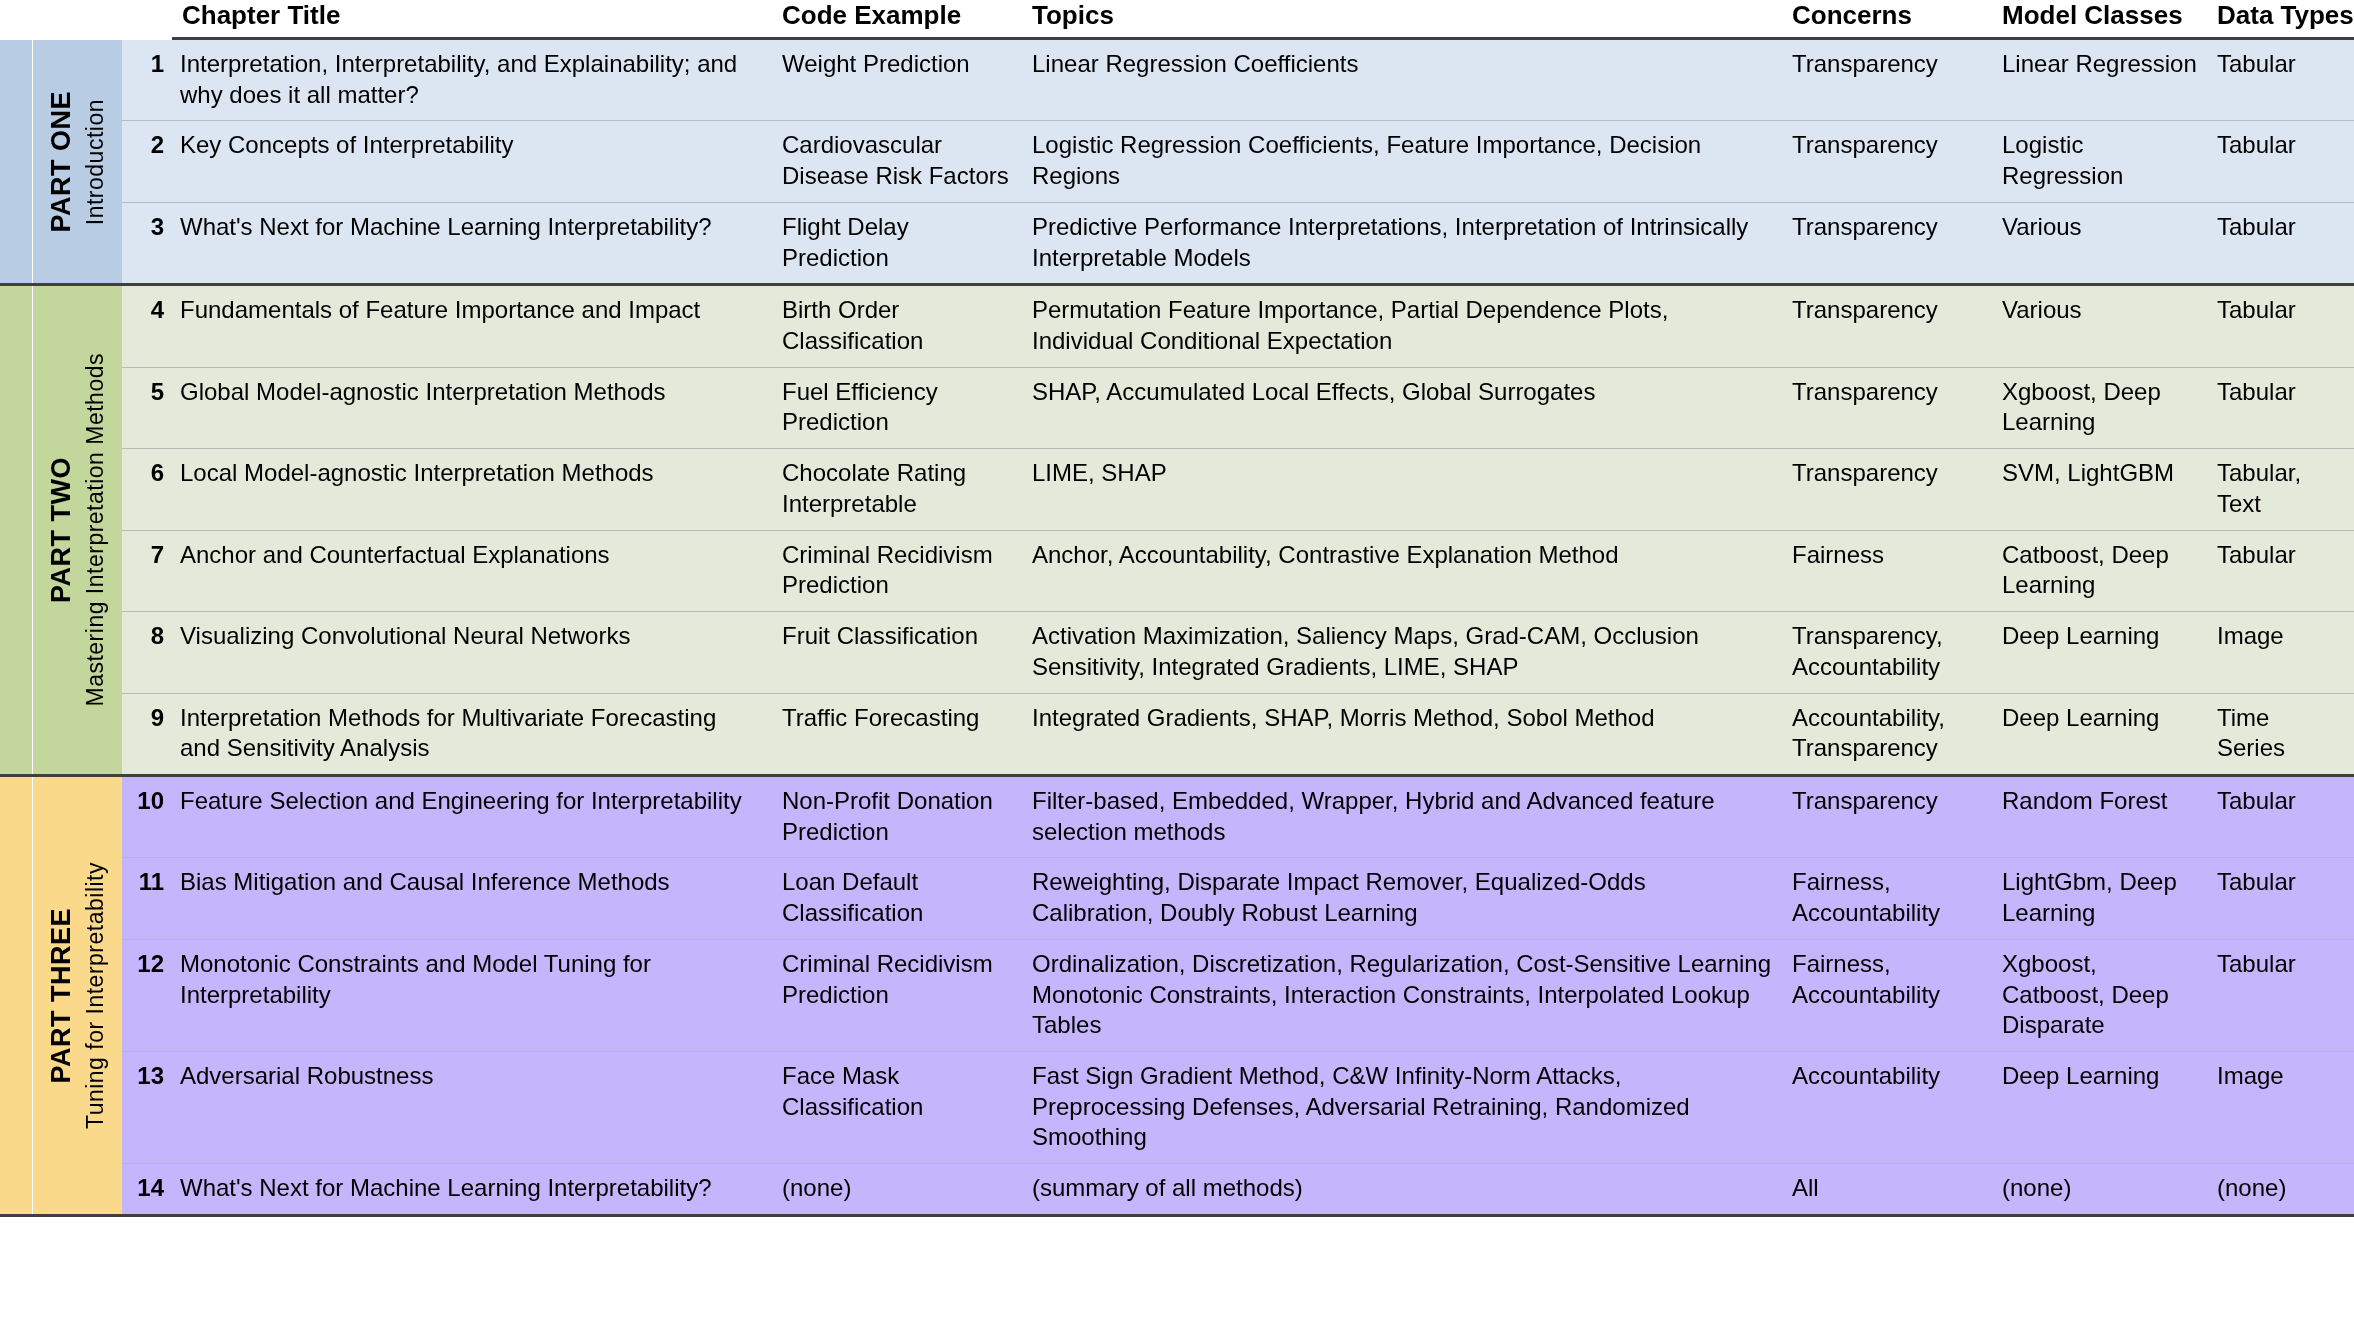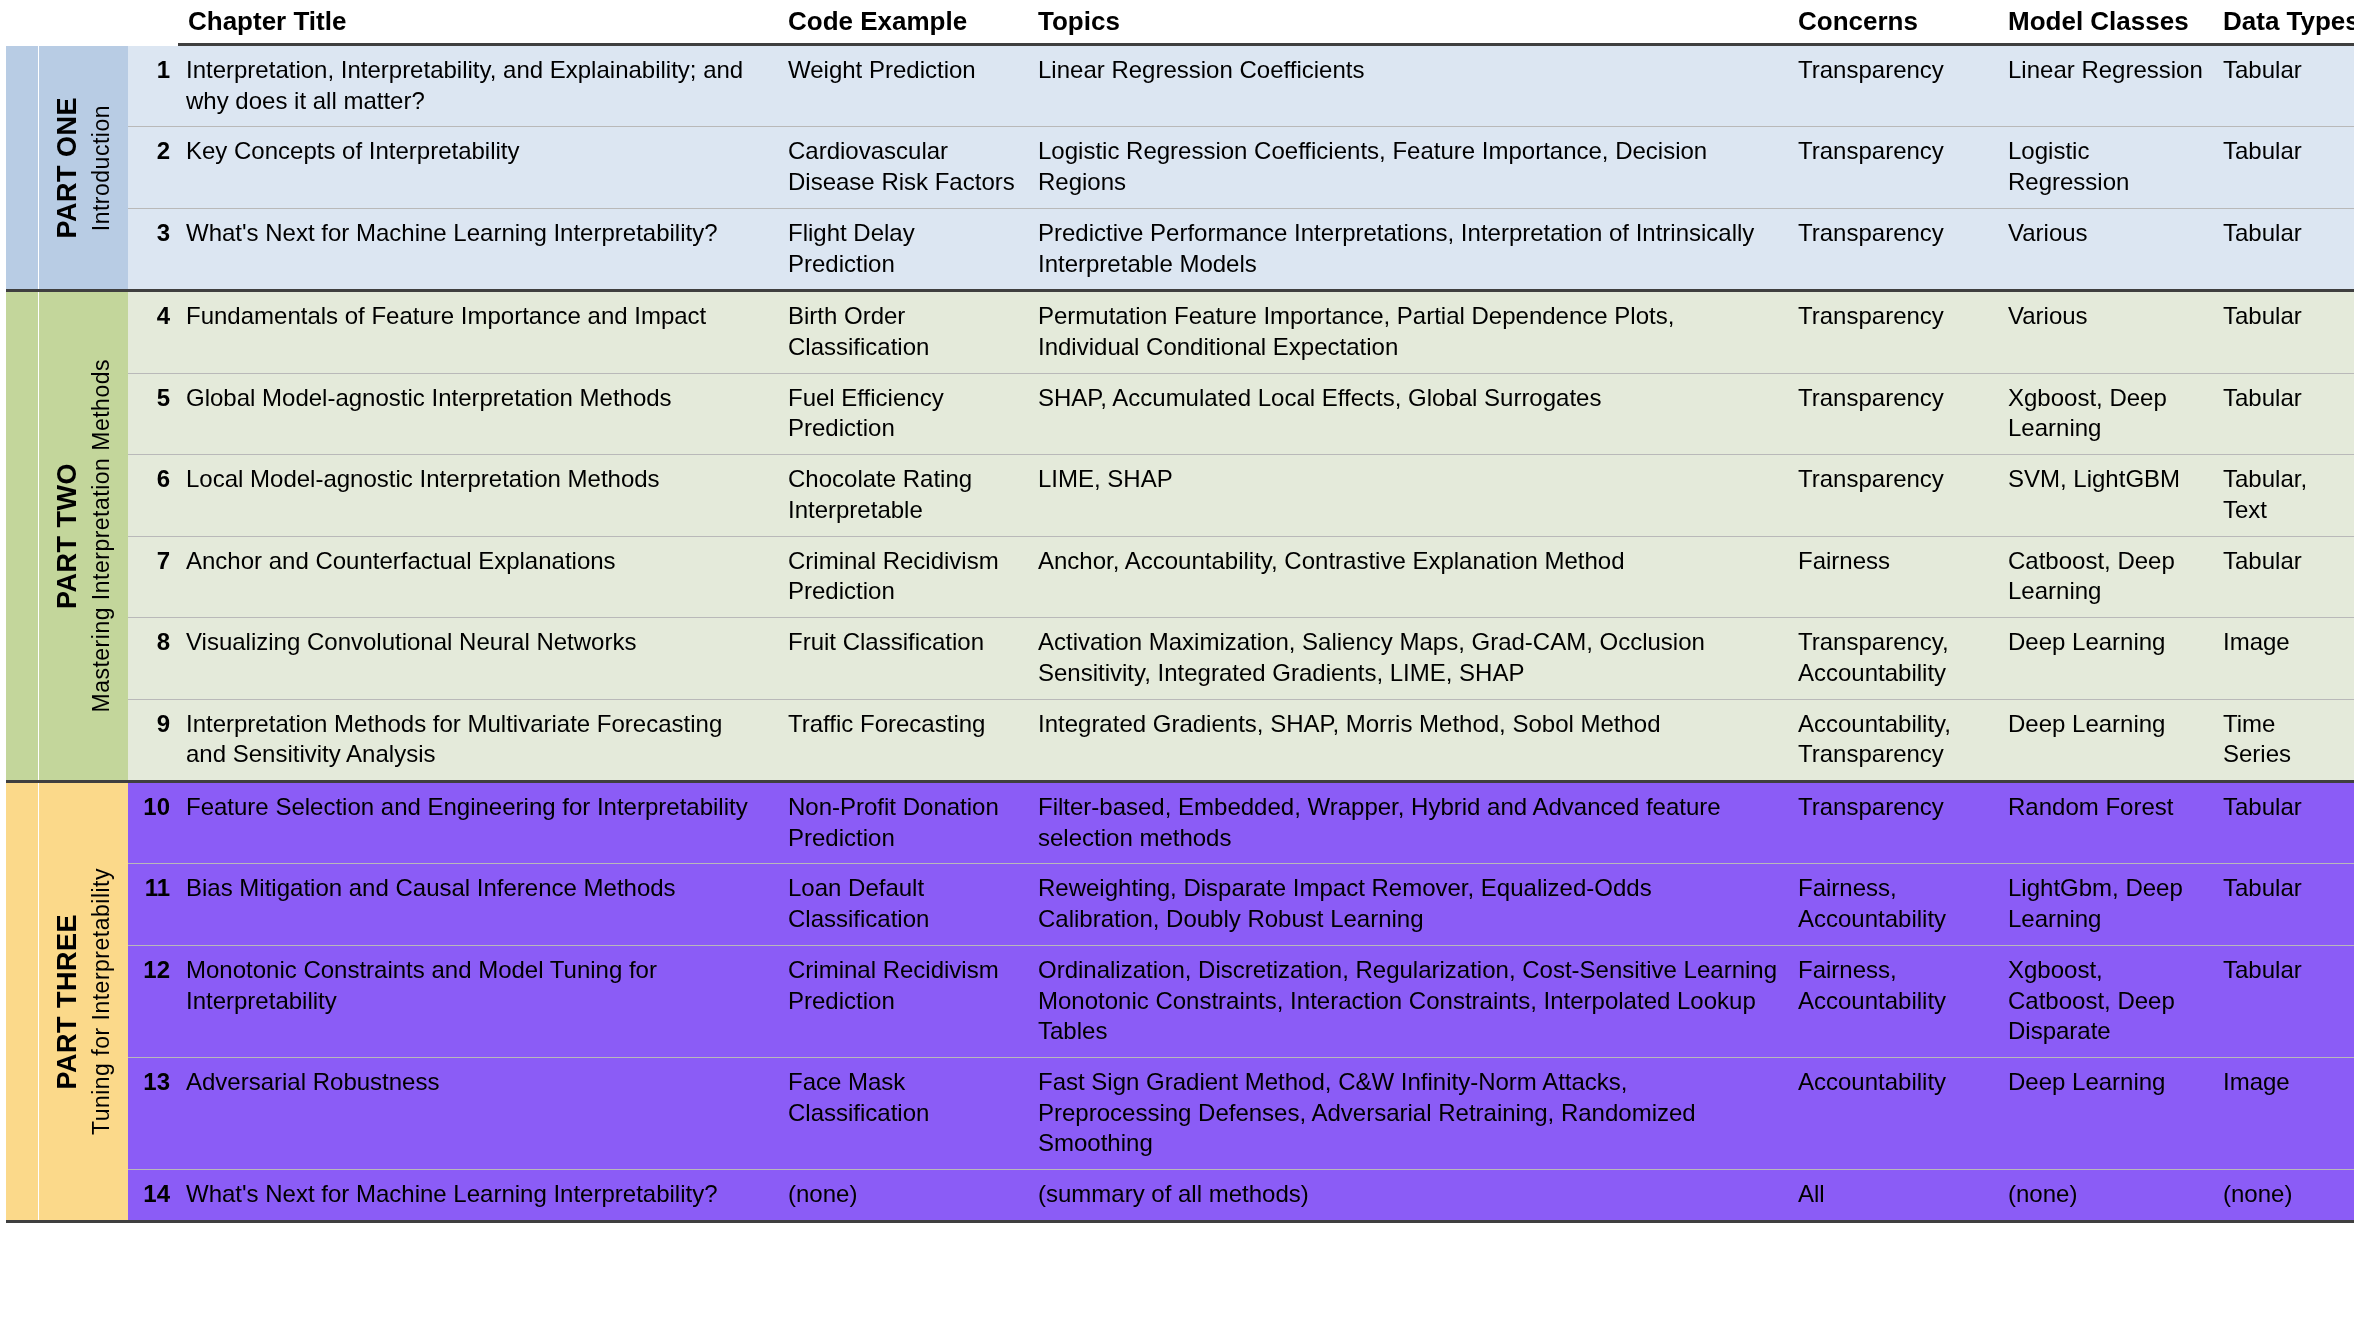--- a/index.html
+++ b/index.html
@@ -12,21 +12,21 @@
     color: #000000;
     width: 2354px;
     height: 1328px;
     overflow: hidden;
   }
   .sheet {
     position: relative;
     width: 2354px;
     height: 1328px;
     box-sizing: border-box;
-    padding: 6px;
+    padding: 0;
   }
   table.matrix {
     border-collapse: collapse;
     table-layout: fixed;
     width: 2354px;
     font-size: 24px;
   }
   table.matrix col.c-part   { width: 32px; }
   table.matrix col.c-label  { width: 90px; }
   table.matrix col.c-num    { width: 50px; }
@@ -91,21 +91,21 @@
     text-align: center;
     vertical-align: middle;
     border-bottom: 3px solid #3f3f3f;
   }
 
   
   .p1 { background: #dce6f2; }
   .p1band { background: #b8cce4; }
   .p2 { background: #e4eada; }
   .p2band { background: #c3d69b; }
-  .p3 { background: #8b5cf6; }
+  .p3 { background: #c4b5fd; }
   .p3band { background: #fbd98a; }
 </style>
 </head>
 <body>
 
 <div class="sheet">
   <table class="matrix">
     <colgroup>
       <col class="c-part">
       <col class="c-label">

